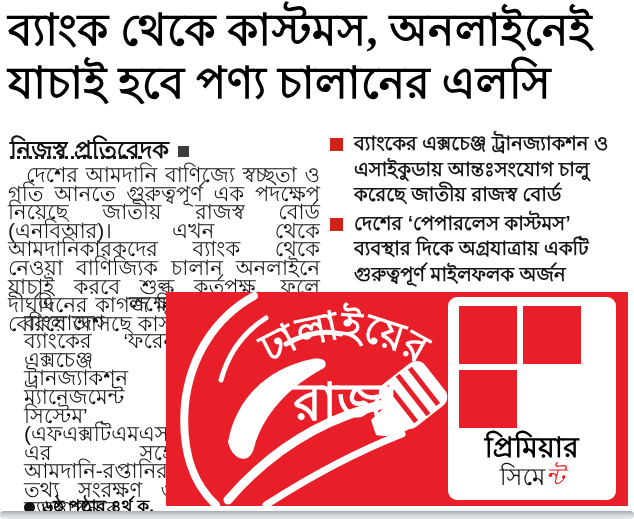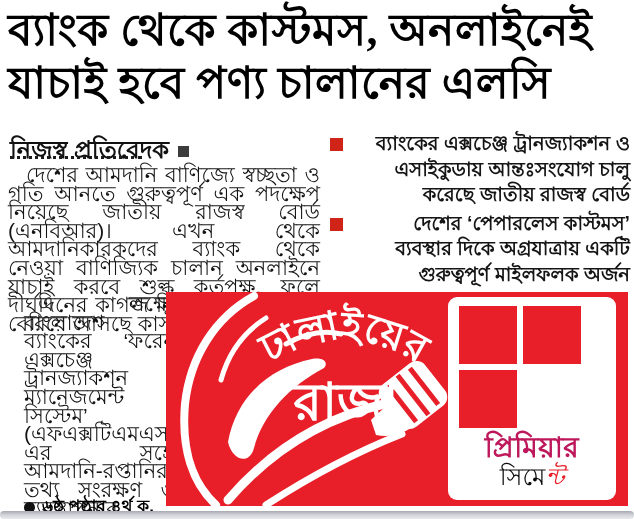--- a/index.html
+++ b/index.html
@@ -76,21 +76,21 @@
     display: flex; align-items: flex-start; gap: 11px;
     margin-bottom: 3px;
   }
   .highlight-square {
     width: 13px; height: 13px; background: #d02418;
     margin-top: 7px; flex-shrink: 0;
   }
   .highlight-text {
     font-size: 19.5px; font-weight: 600;
     line-height: 25.5px; color: #151515;
-    text-align: right;
+    text-align: left;
   }
 
   
   .ad {
     position: absolute;
     left: 166px; top: 292px;
     width: 462px; height: 214px;
     background: #e81e28;
     overflow: hidden;
   }
@@ -113,21 +113,21 @@
     gap: 6px;
   }
   .logo-cell { background: #e81e28; }
   .logo-cell.empty { background: transparent; }
   .brand-name {
     margin-top: 5px;
     text-align: center;
     font-weight: bold;
     font-size: 28px;
     line-height: 30px;
-    color: #be185d;
+    color: #000000;
     letter-spacing: 0.5px;
   }
   .brand-product {
     text-align: center;
     font-weight: normal;
     font-size: 24px;
     line-height: 27px;
     color: #0a0a0a;
   }
   .brand-product .red-part { color: #e81e28; font-style: italic; }

